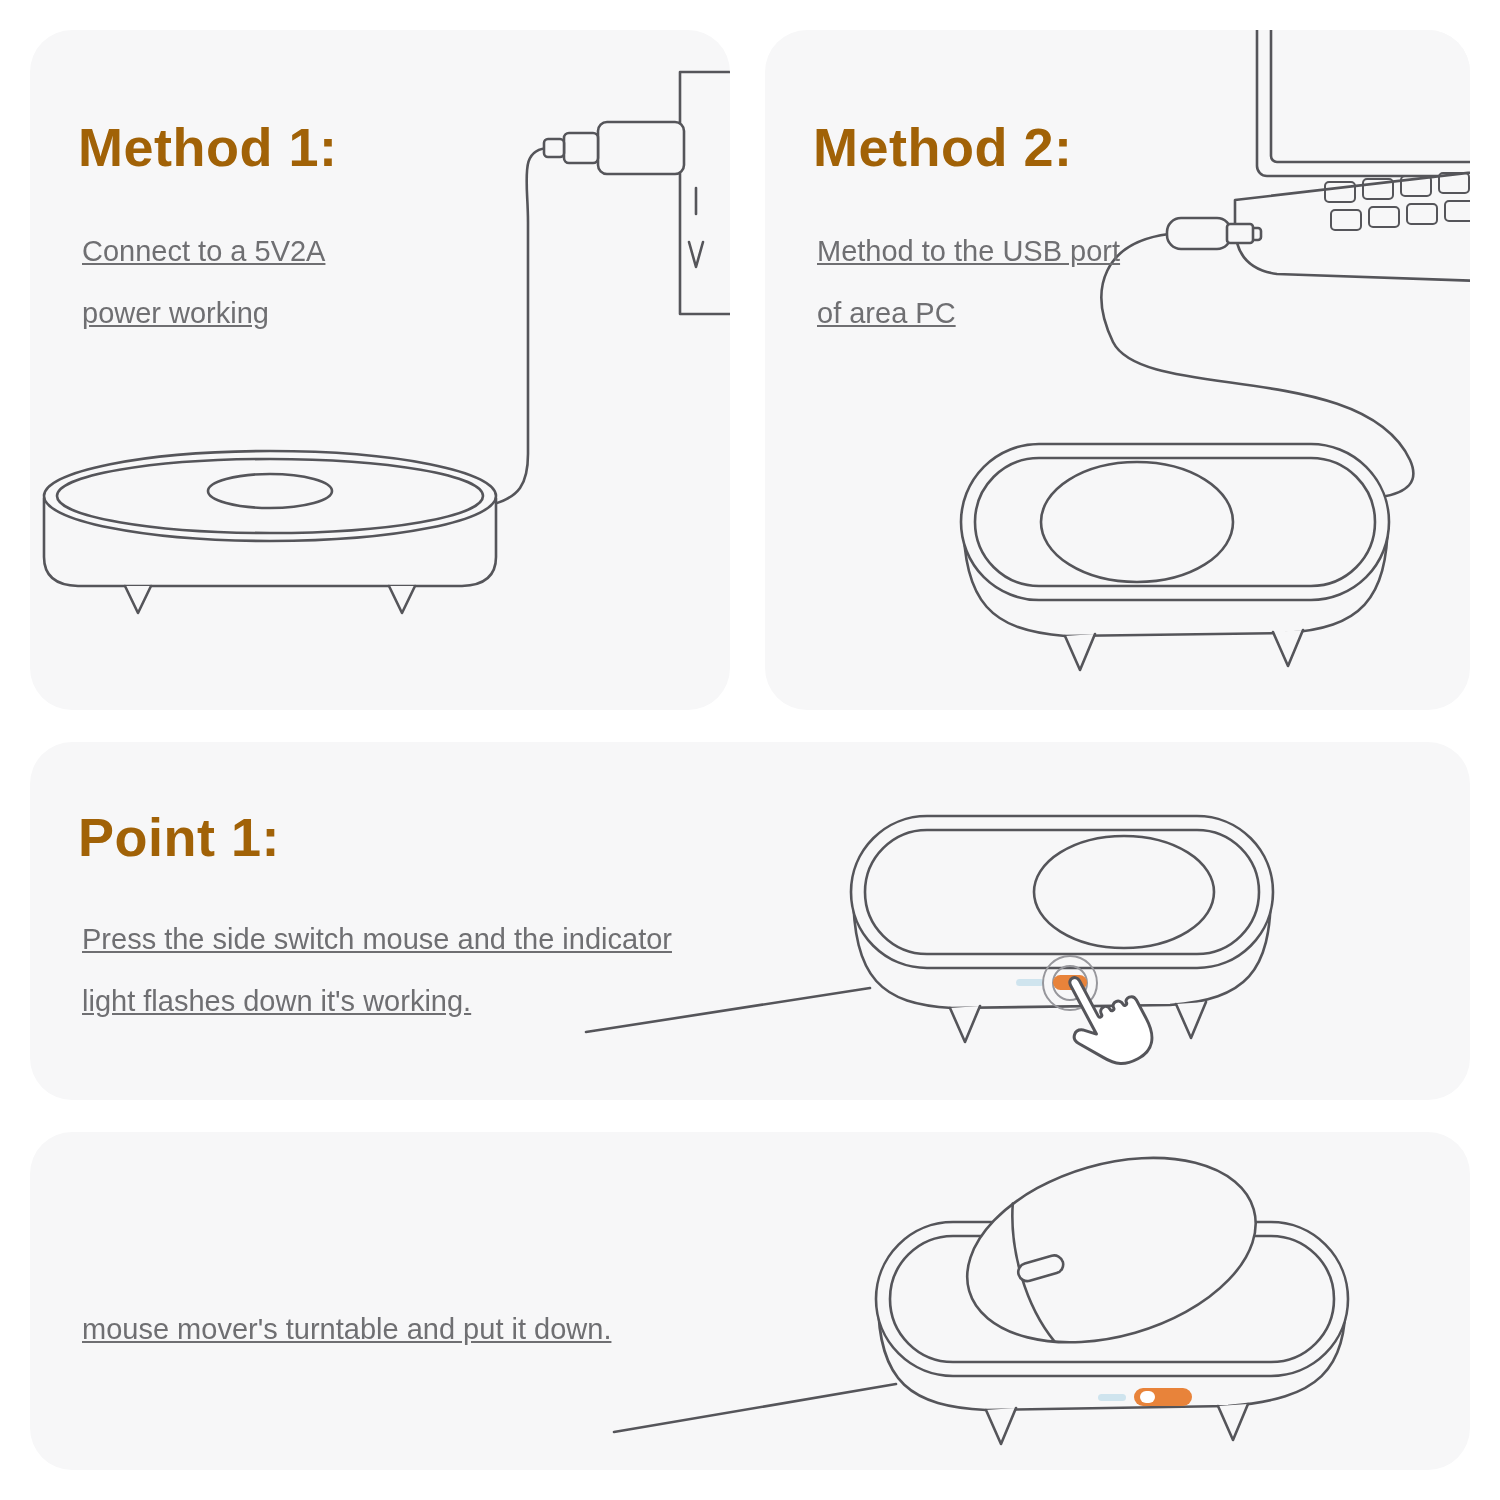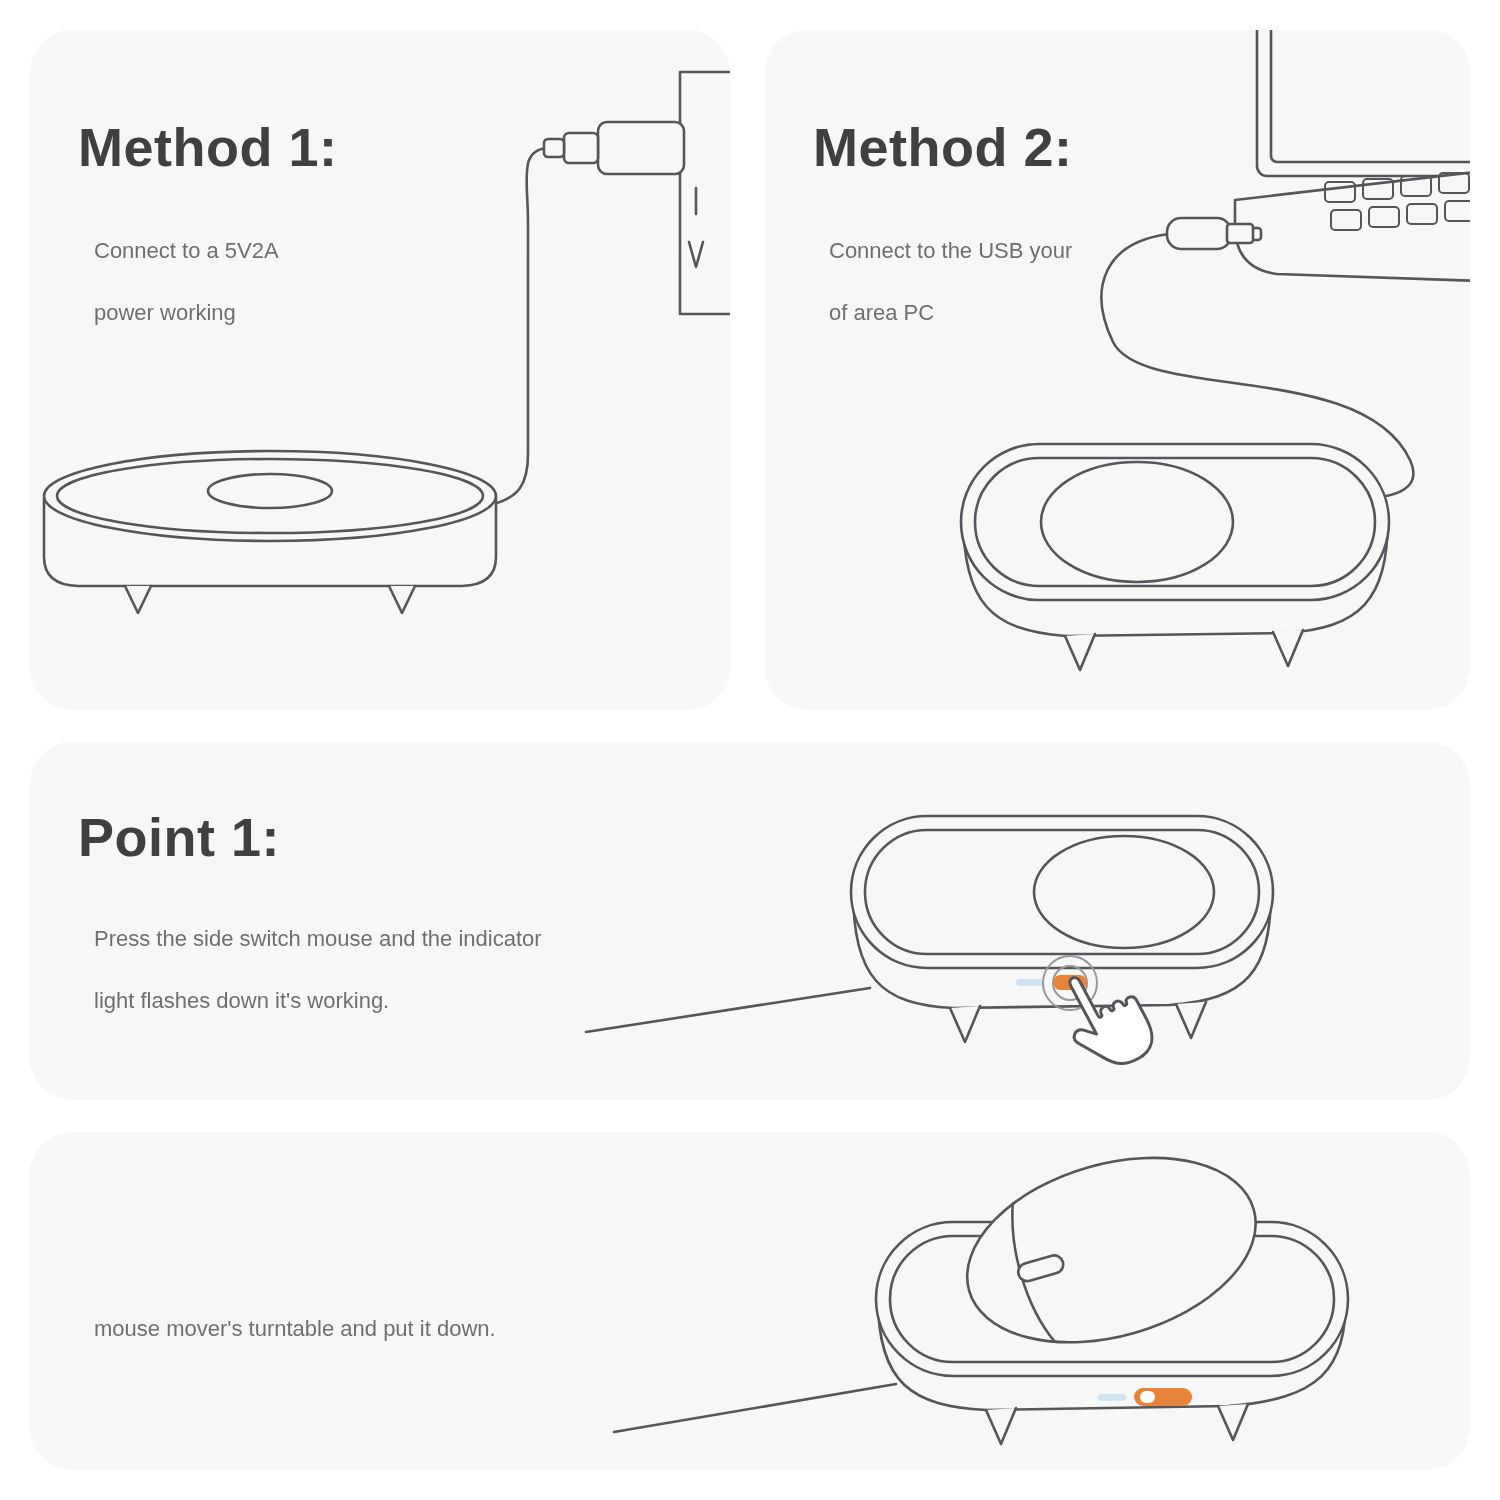--- a/index.html
+++ b/index.html
@@ -26,30 +26,31 @@
     width: 100%;
     height: 100%;
     display: block;
   }
   .title {
     position: absolute;
     left: 48px;
     top: 86px;
     font-size: 54px;
     font-weight: 700;
-    color: #404040;
+    color: #a16207;
     letter-spacing: 0.5px;
   }
   .p-s1 .title, .p-s2 .title { top: 64px; }
   .body-text {
     position: absolute;
-    left: 64px;
-    font-size: 22px;
+    left: 52px;
+    font-size: 29px;
     color: #6f6f72;
     line-height: 62px;
+    text-decoration: underline;
   }
   .p-m1 .body-text, .p-m2 .body-text { top: 190px; }
   .p-s1 .body-text, .p-s2 .body-text { top: 166px; }
 </style>
 </head>
 <body>
 
 <div class="panel p-m1">
   <svg class="art" viewBox="0 0 700 680">
     <g fill="none" stroke="#55555a" stroke-width="2.6" stroke-linecap="round" stroke-linejoin="round">
@@ -110,21 +111,21 @@
         <path d="M300 606 L315 640 L330 604" fill="#f7f7f8"></path>
         <path d="M508 602 L523 636 L538 600" fill="#f7f7f8"></path>
         <rect x="196" y="414" width="428" height="156" rx="78" fill="#f7f7f8"></rect>
         <rect x="210" y="428" width="400" height="128" rx="64"></rect>
         <ellipse cx="372" cy="492" rx="96" ry="60"></ellipse>
       </g>
     </g>
   </svg>
   <div class="title">Method 2:</div>
   <div class="body-text">
-    <div>Connect to the USB your</div>
+    <div>Method to the USB port</div>
     <div>of area PC</div>
   </div>
 </div>
 
 <div class="panel p-s1">
   <svg class="art" viewBox="0 0 1440 358">
     <g fill="none" stroke="#55555a" stroke-width="2.6" stroke-linecap="round" stroke-linejoin="round">
       <path d="M840 246 L556 290"></path>
       <g>
         <path d="M823 146 C823 238 852 262 922 266 L1140 263 C1216 257 1241 231 1241 148" fill="#f7f7f8"></path>

